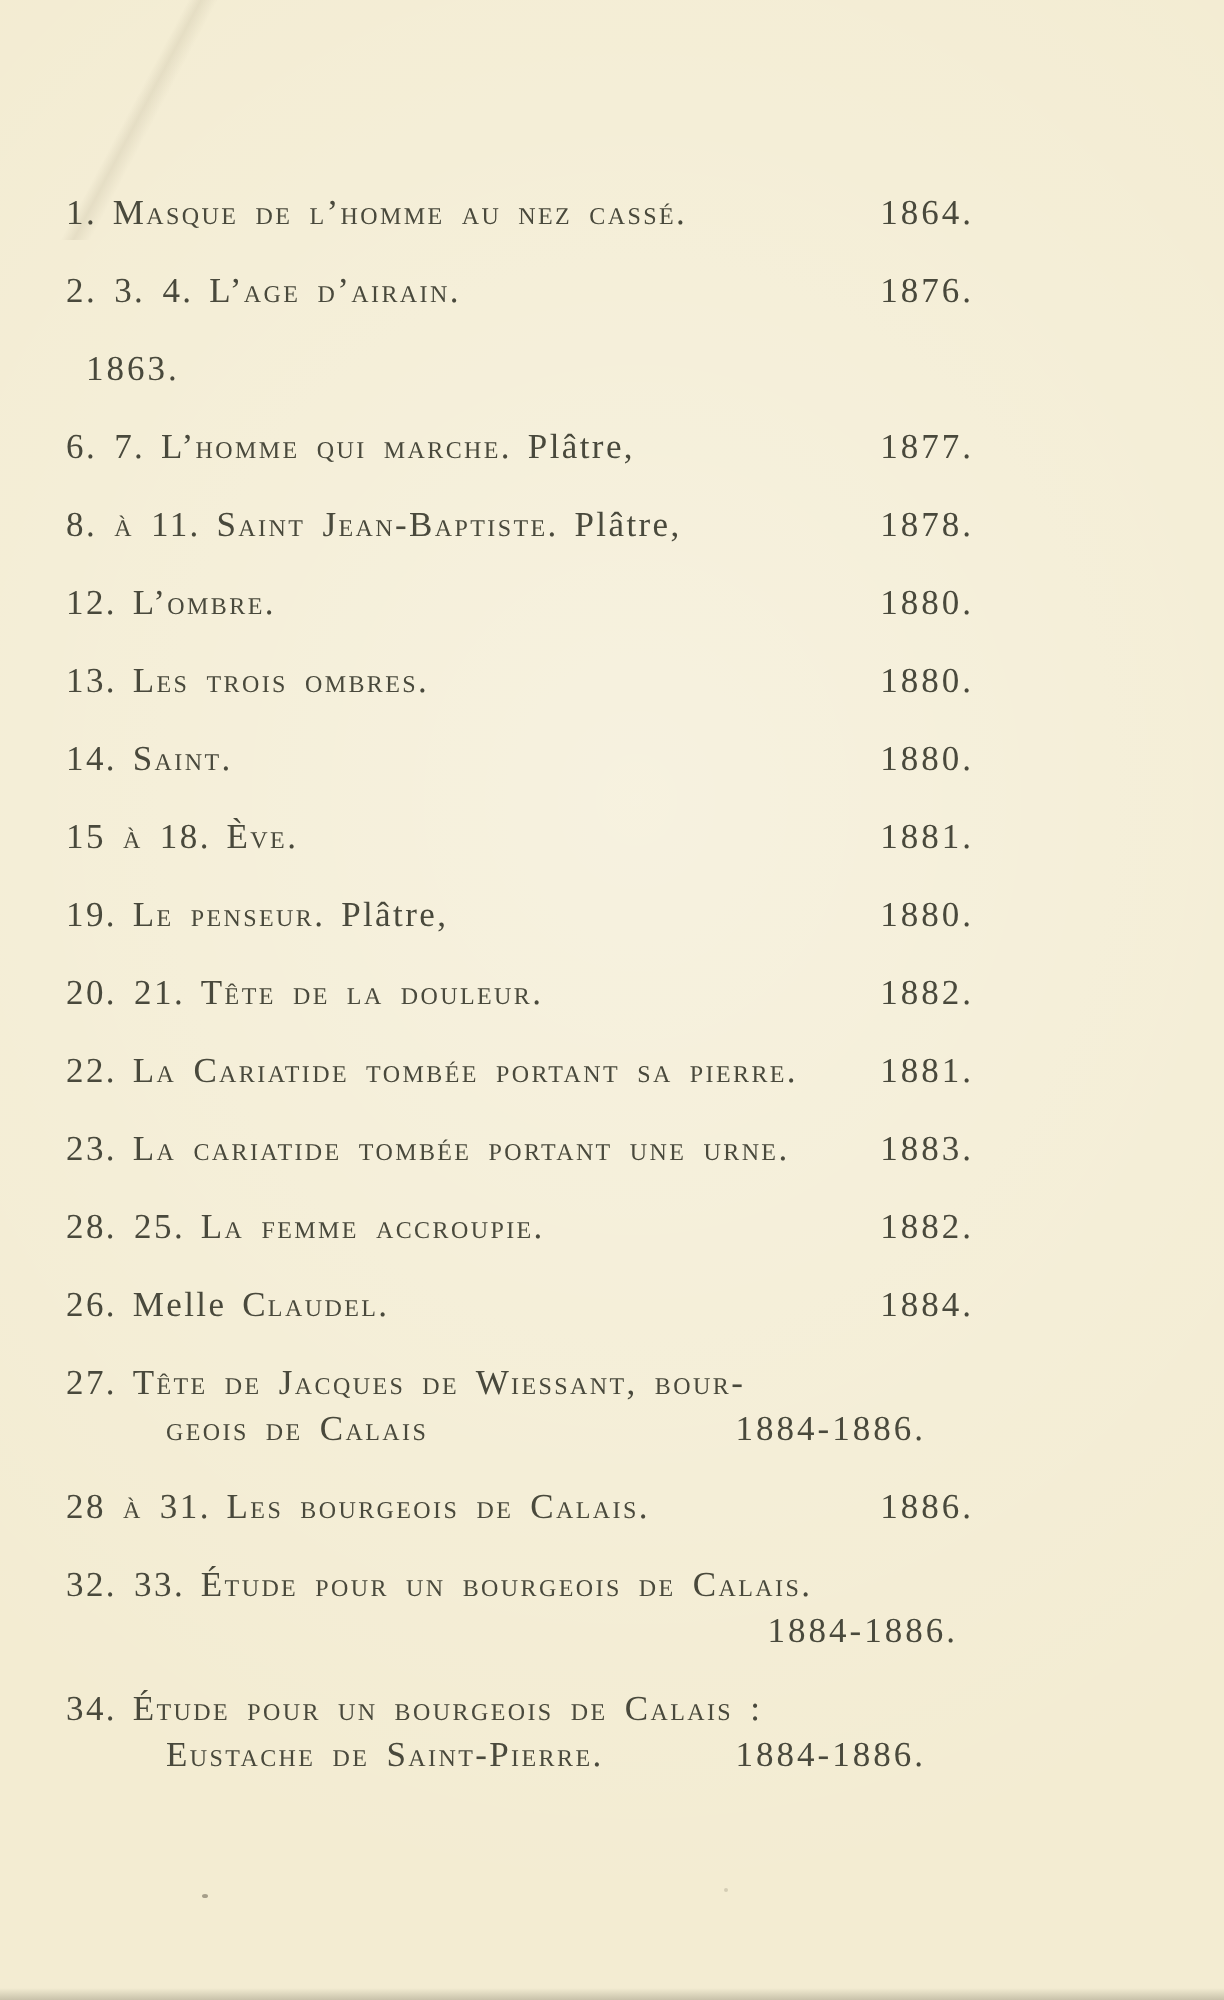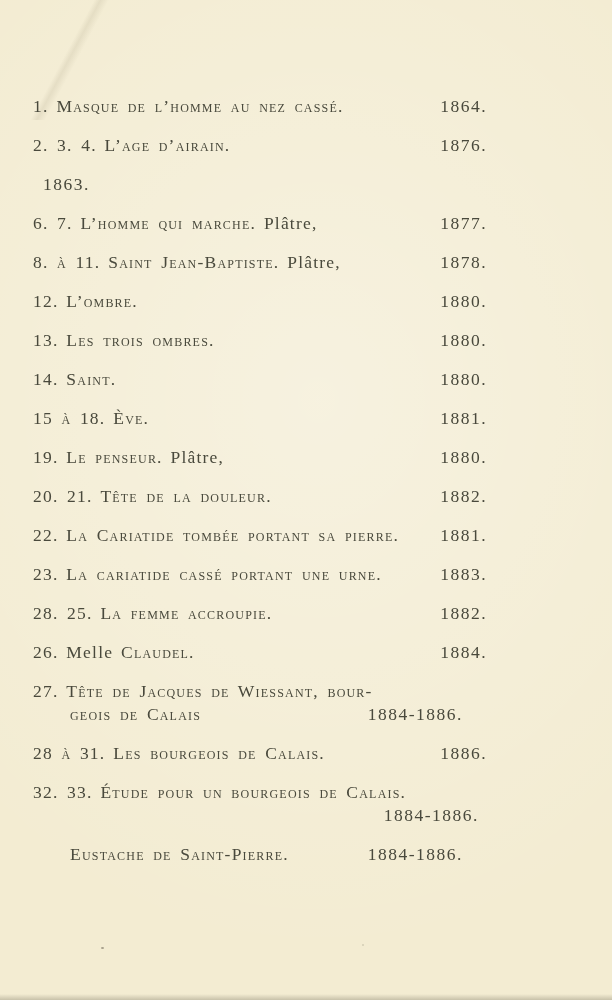--- a/index.html
+++ b/index.html
@@ -62,21 +62,21 @@
   }
   .row.two-line { display: block; }
   .line {
     display: flex;
     justify-content: space-between;
     align-items: center;
     white-space: nowrap;
   }
   .txt { flex: 1 1 auto; min-width: 0; }
   .txt > span + span { margin-left: 0.45em; }
-  .sc { font-variant: small-caps; }
+  .sc { font-variant: small-caps; margin-left: 13px; }
   .num { font-variant: small-caps; }
   .plain { font-variant: normal; margin-top: 32px; }
   .year {
     flex: 0 0 auto;
     letter-spacing: 1.5px;
     margin-left: 10px;
   }
   .indent { padding-left: 37px; }
   .two-line .line .year.tucked { margin-right: 24px; }
   .line.yr-only { justify-content: flex-end; }
@@ -141,21 +141,21 @@
       <span class="txt"><span class="num">20. 21.</span><span class="sc">Tête de la douleur.</span></span>
       <span class="year">1882.</span>
     </div>
 
     <div class="row">
       <span class="txt"><span class="num">22.</span><span class="sc">La Cariatide tombée portant sa pierre.</span></span>
       <span class="year">1881.</span>
     </div>
 
     <div class="row">
-      <span class="txt"><span class="num">23.</span><span class="sc">La cariatide cassé portant une urne.</span></span>
+      <span class="txt"><span class="num">23.</span><span class="sc">La cariatide tombée portant une urne.</span></span>
       <span class="year">1883.</span>
     </div>
 
     <div class="row">
       <span class="txt"><span class="num">28. 25.</span><span class="sc">La femme accroupie.</span></span>
       <span class="year">1882.</span>
     </div>
 
     <div class="row">
       <span class="txt"><span class="num">26.</span><span class="plain">Melle</span><span class="sc">Claudel.</span></span>
@@ -180,20 +180,23 @@
     <div class="row two-line">
       <div class="line">
         <span class="txt"><span class="num">32. 33.</span><span class="sc">Étude pour un bourgeois de Calais.</span></span>
       </div>
       <div class="line yr-only">
         <span class="year">1884-1886.</span>
       </div>
     </div>
 
     <div class="row two-line">
+      <div class="line">
+        <span class="txt"><span class="num">34.</span><span class="sc">Étude pour un bourgeois de Calais :</span></span>
+      </div>
       <div class="line">
         <span class="txt indent"><span class="sc">Eustache de Saint-Pierre.</span></span>
         <span class="year tucked">1884-1886.</span>
       </div>
     </div>
 
   </div>
 
   <span class="speck s1"></span>
   <span class="speck s2"></span>

